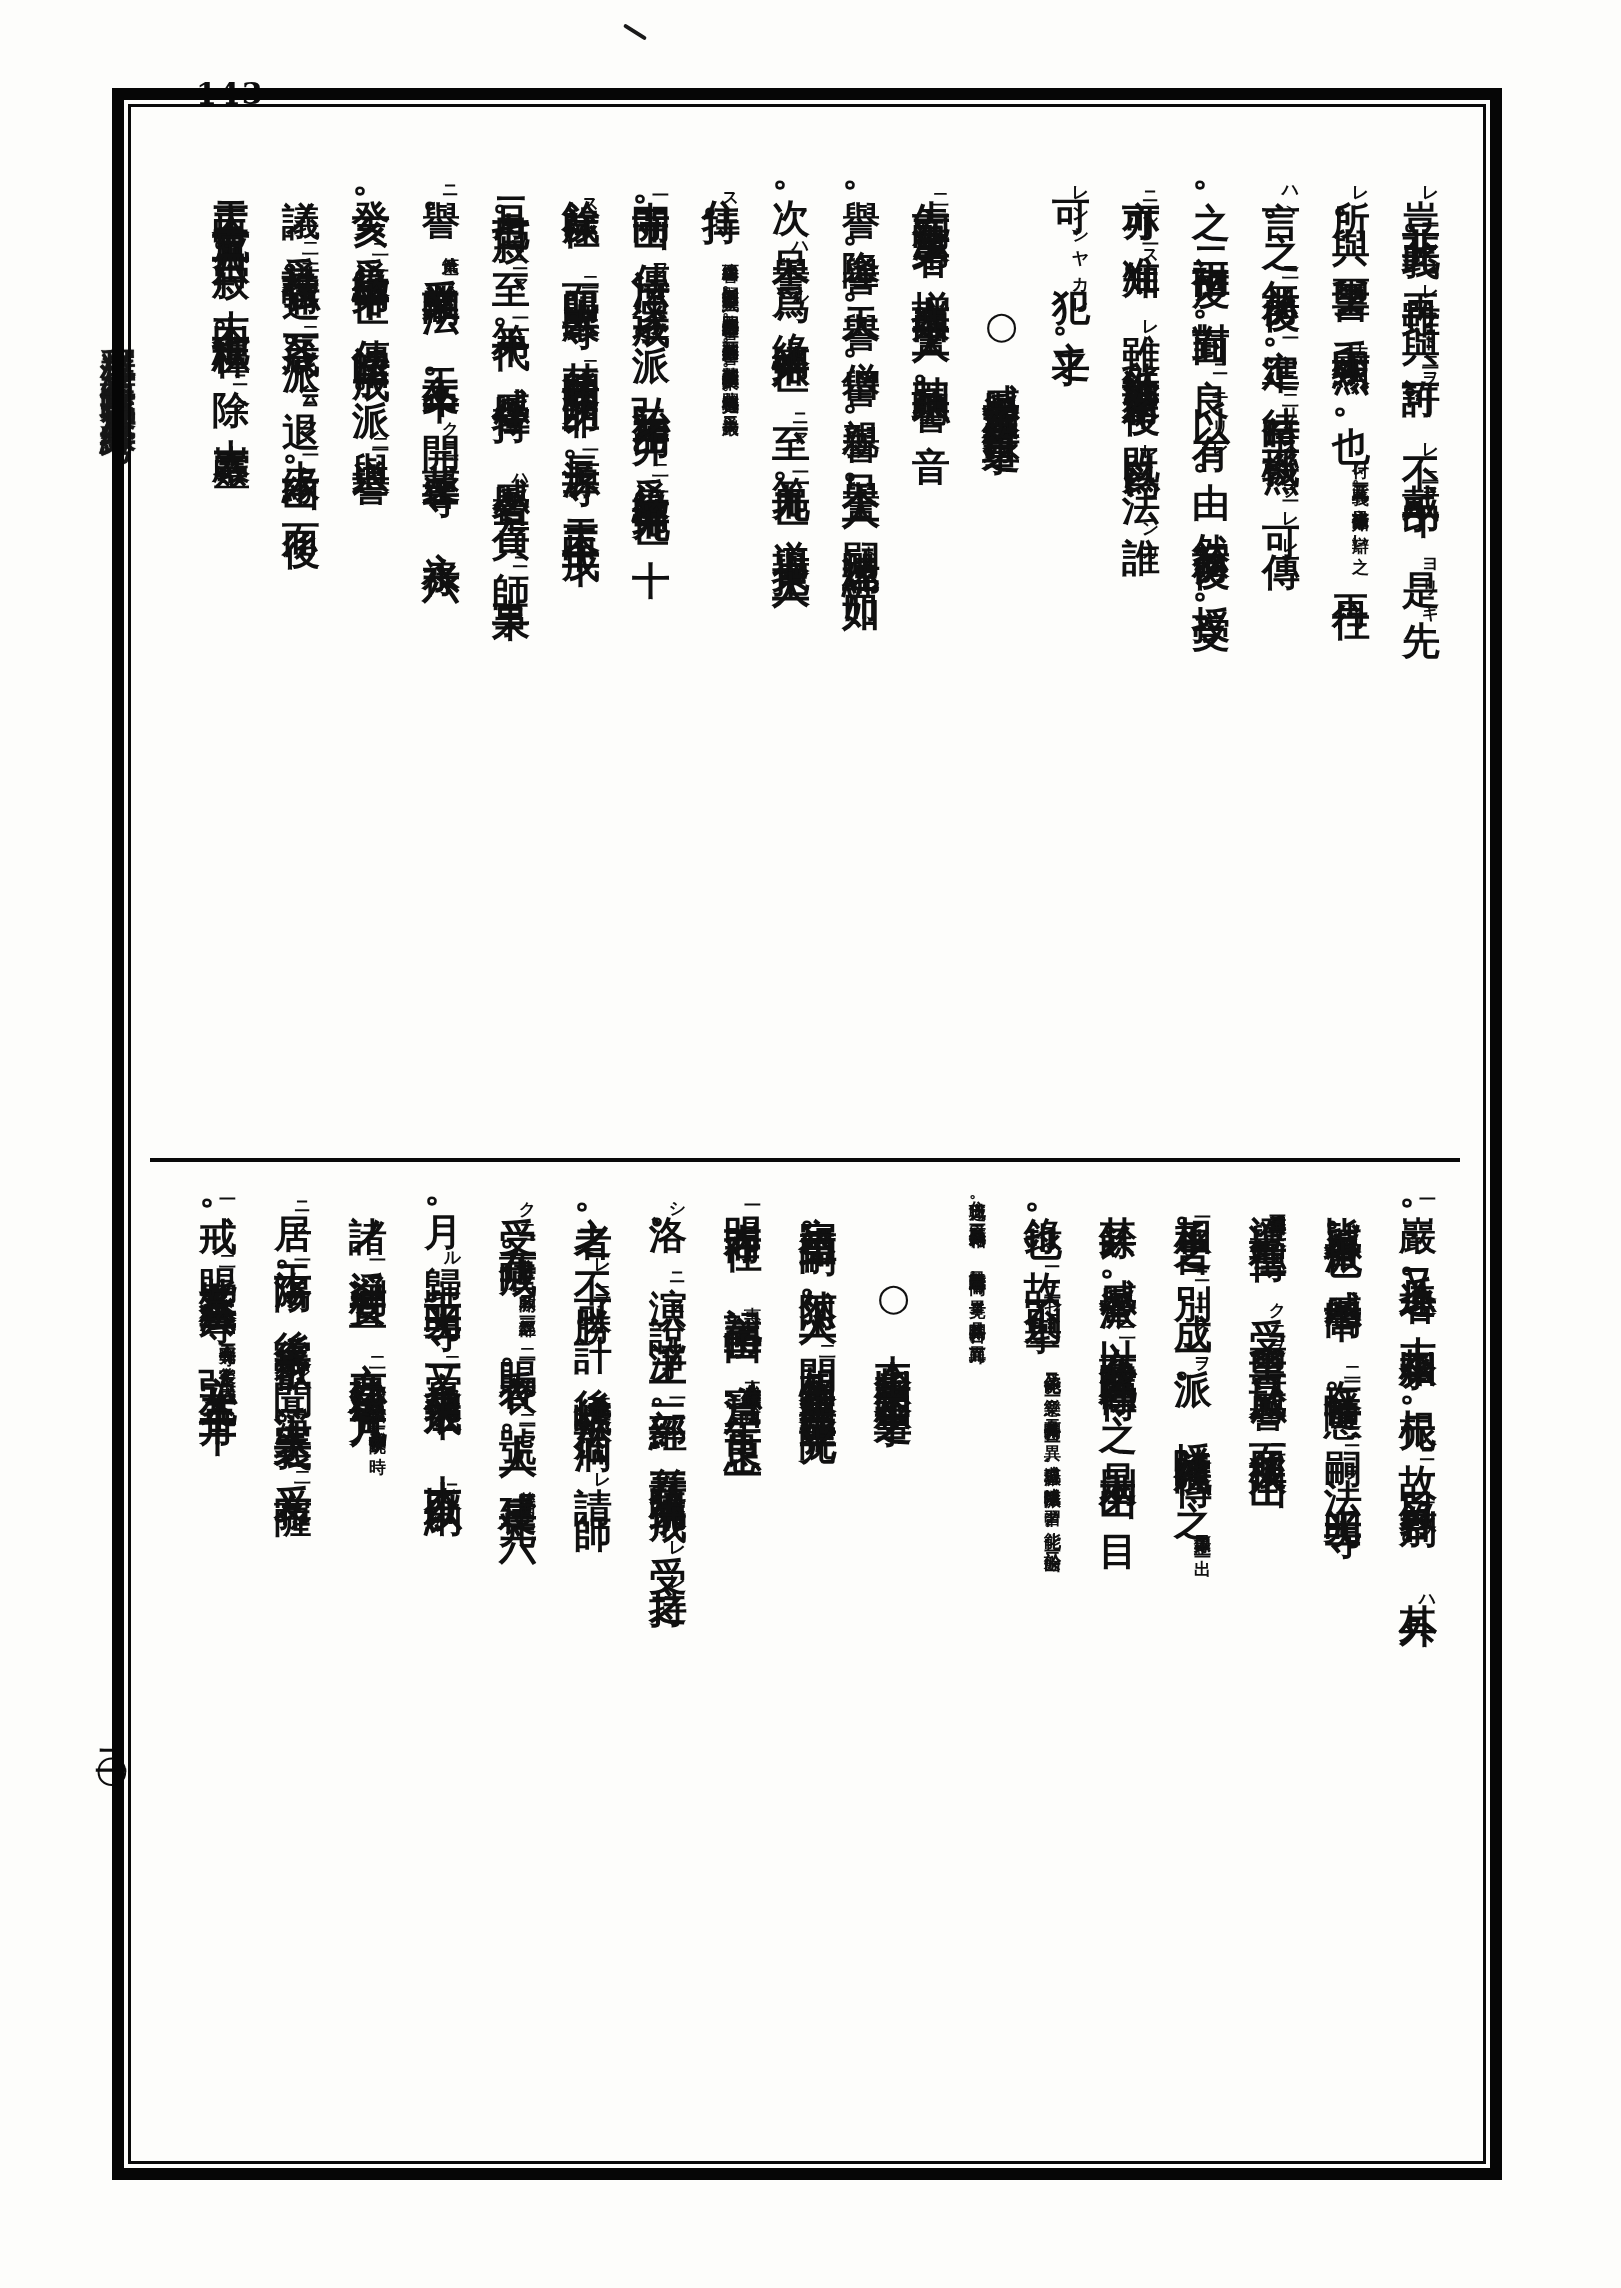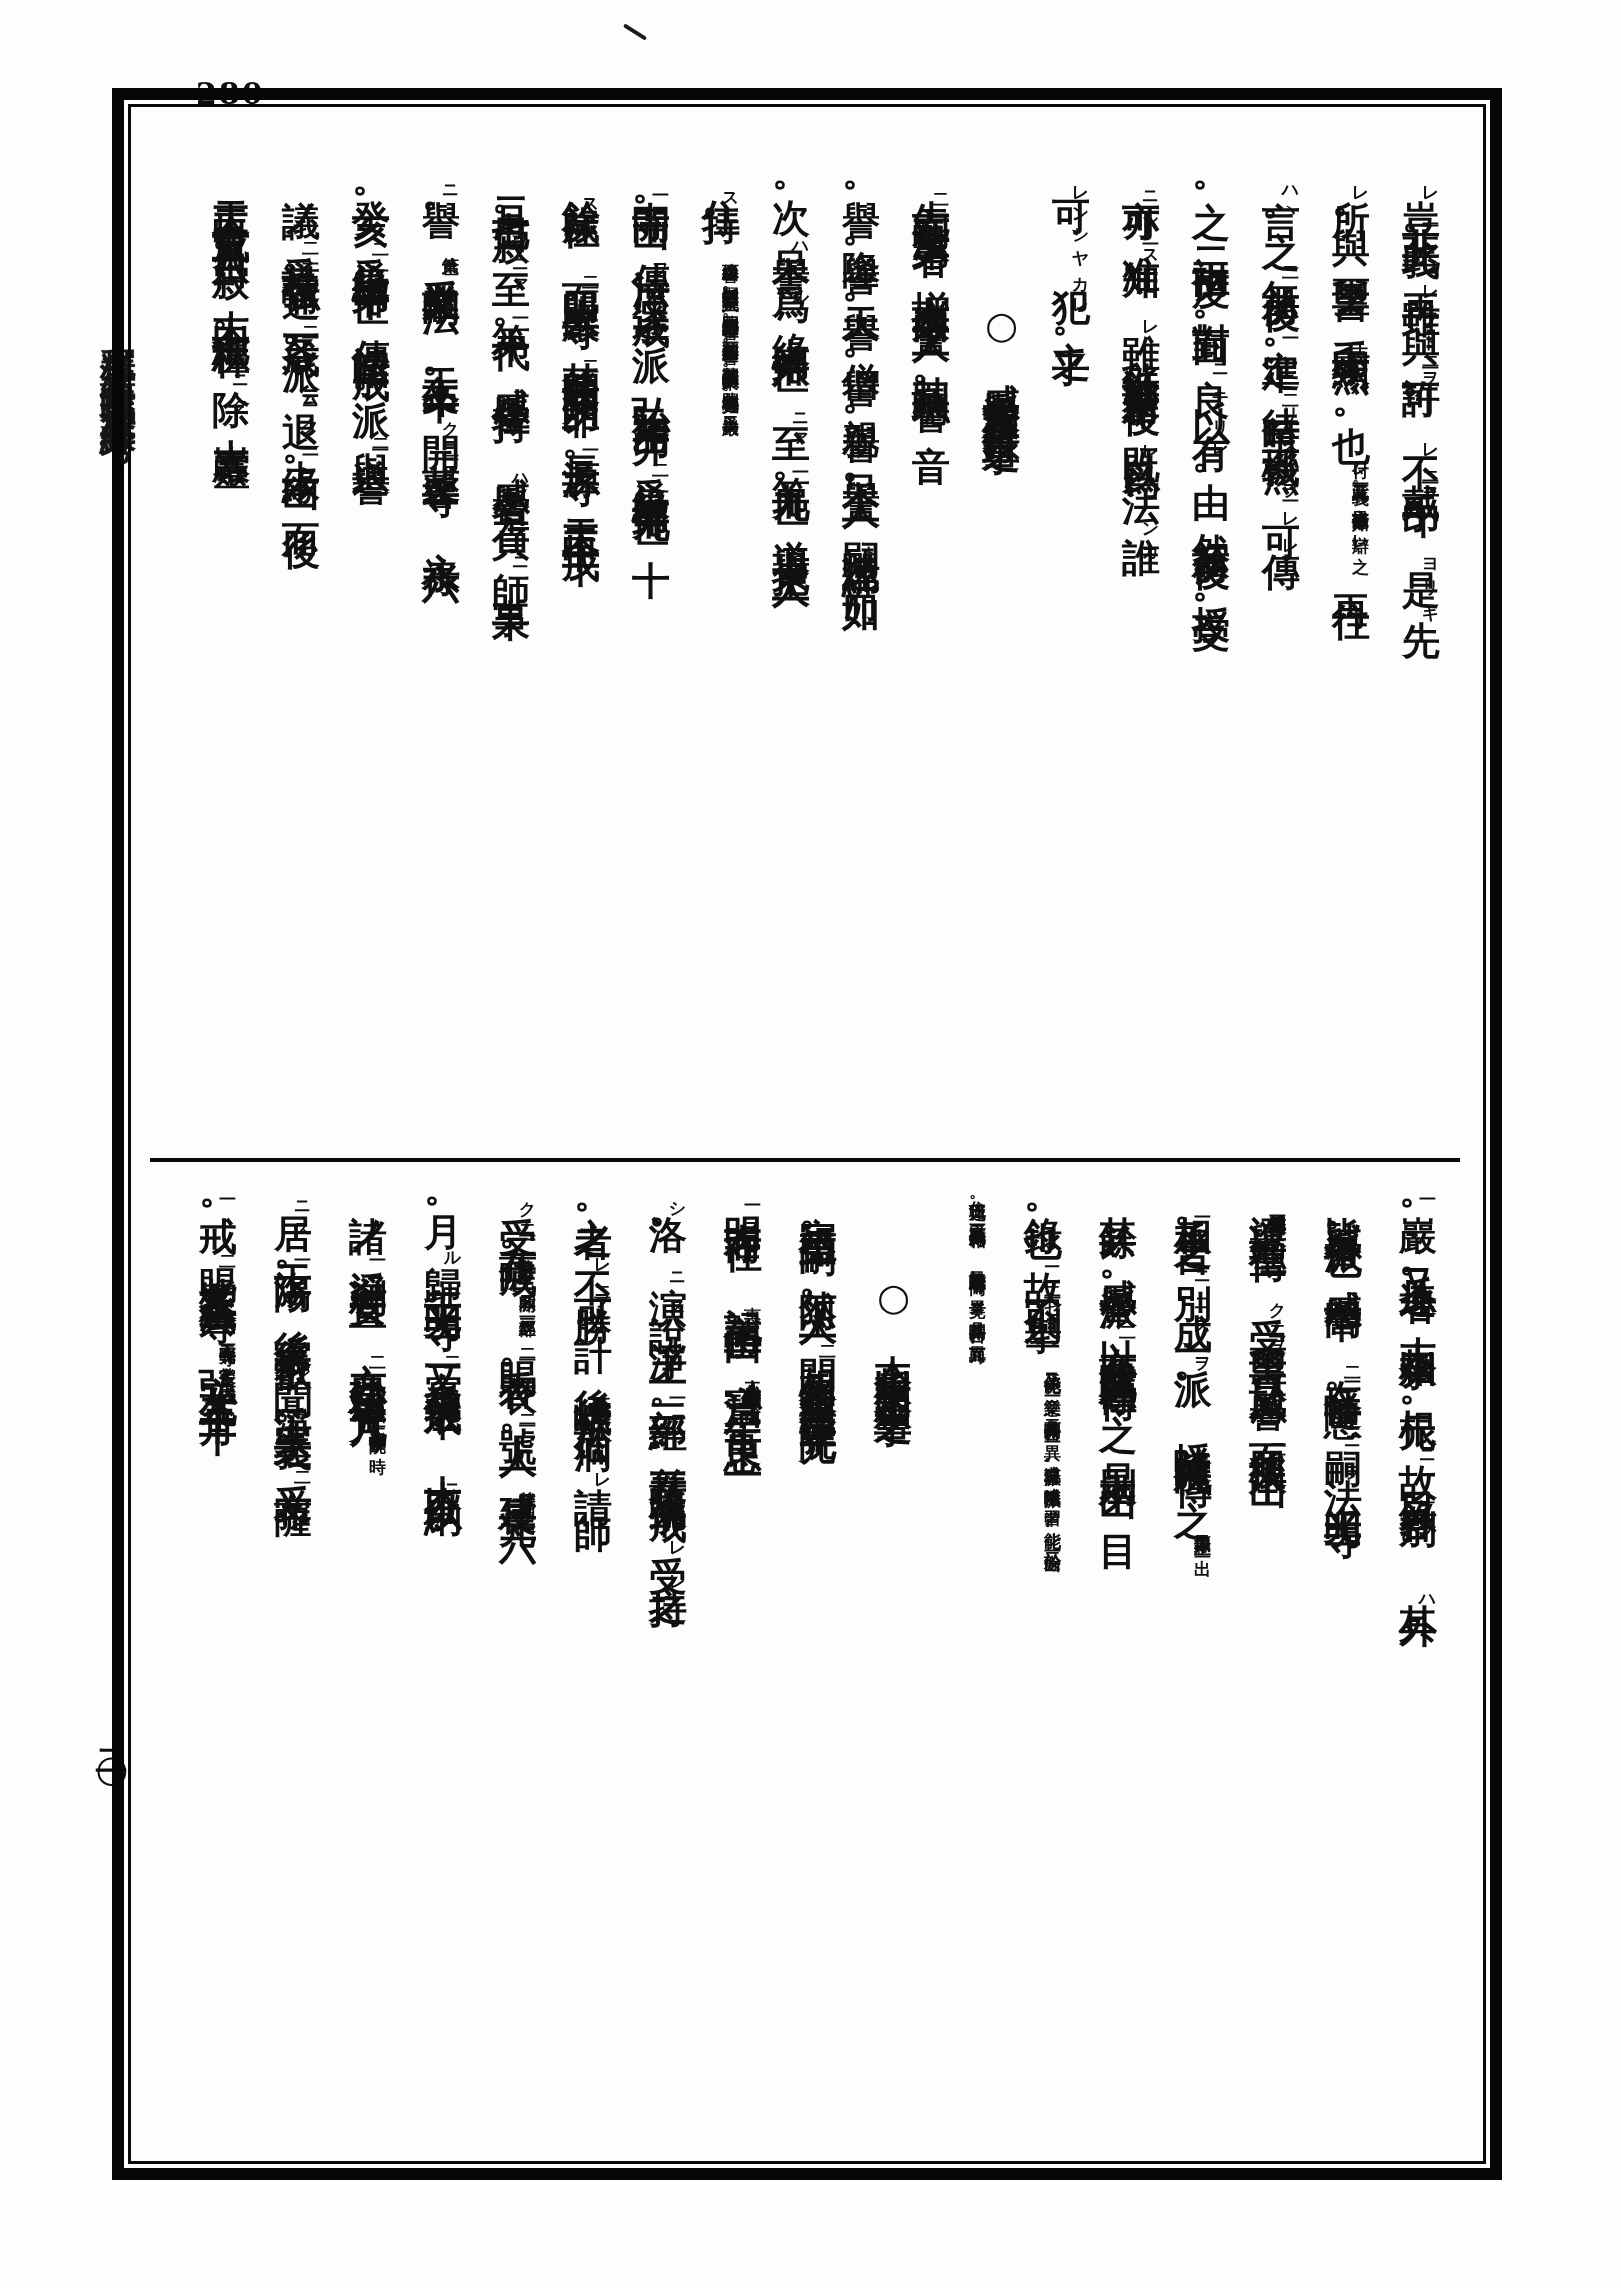--- a/index.html
+++ b/index.html
@@ -67,21 +67,21 @@
     font-size:17px;line-height:21px;letter-spacing:1px;
     vertical-align:middle;
     margin:2px 3px;
   }
 </style>
 </head>
 <body>
 
 <div class="page">
 
-  <div class="folio">280</div>
+  <div class="folio">143</div>
 
   <div class="ink-mark"></div>
 
   <div class="running-title">釋淨土布薩戒授法具緣考</div>
 
   <div class="margin-page-number">二〇</div>
 
   <div class="frame">
     <div class="frame-inner"></div>
   </div>

